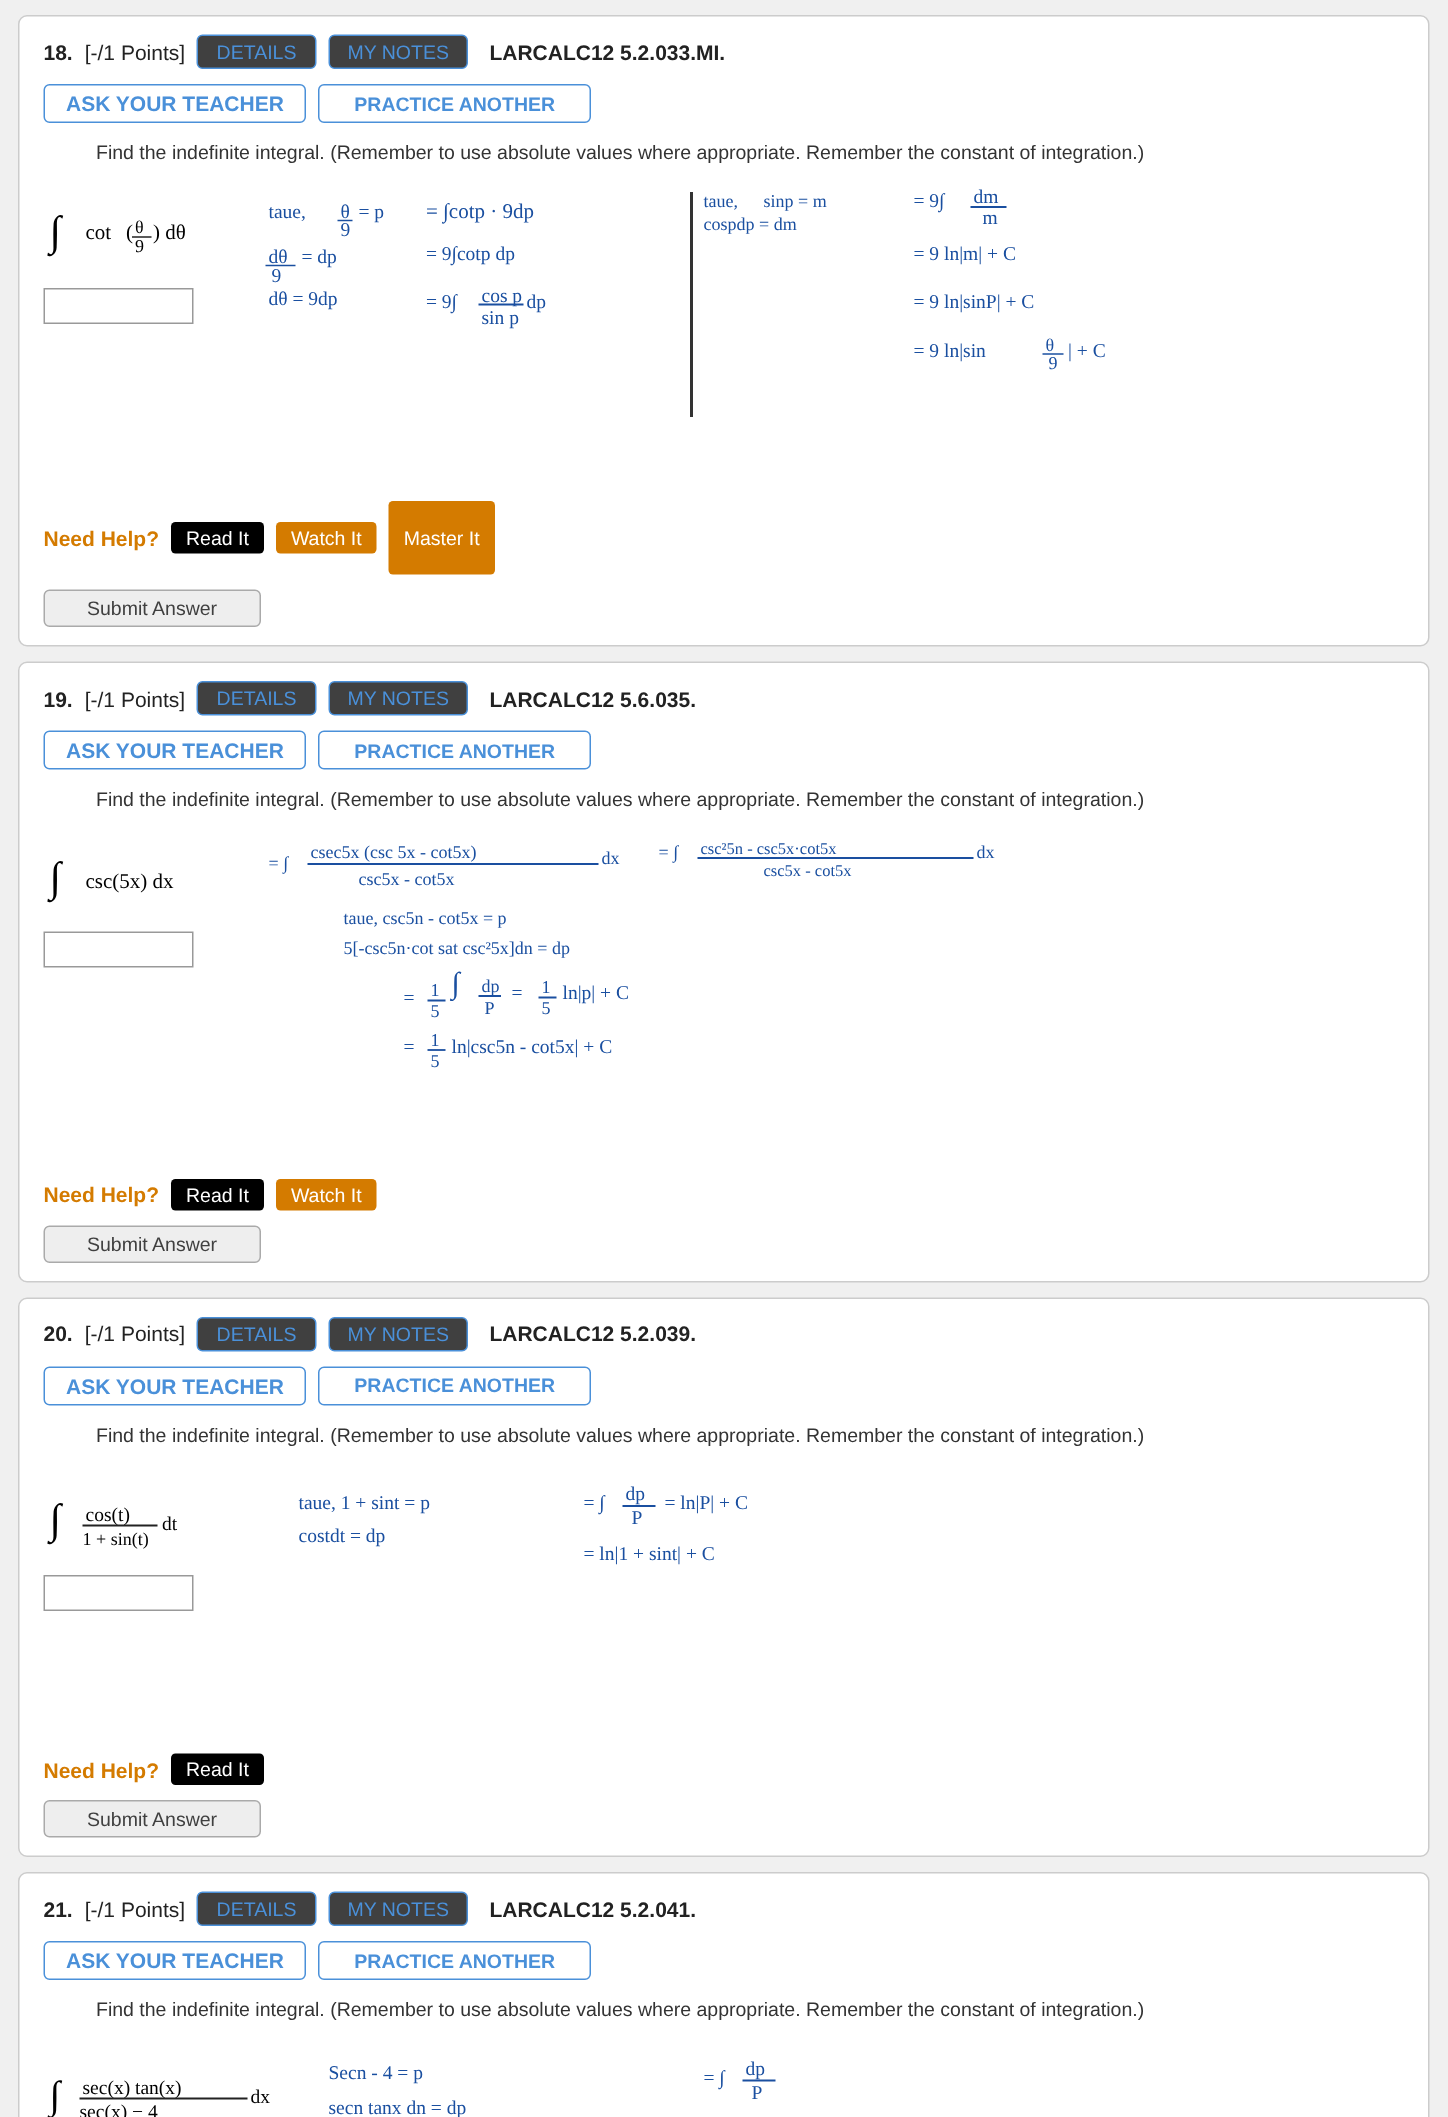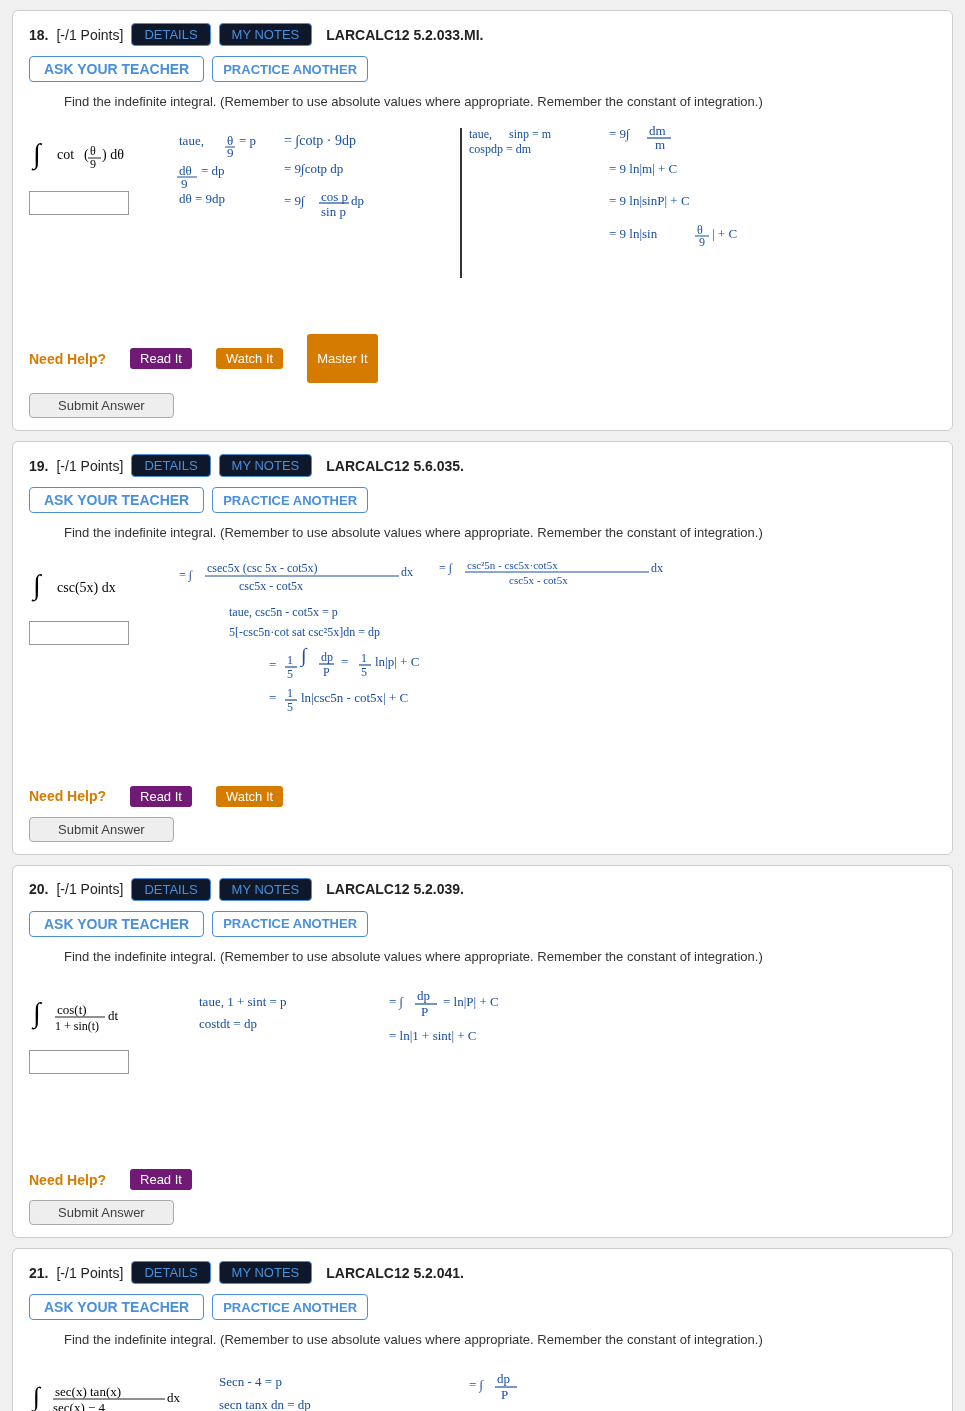--- a/index.html
+++ b/index.html
@@ -24,21 +24,21 @@
       margin-bottom: 10px;
       flex-wrap: wrap;
     }
     .problem-number {
       font-weight: bold;
       font-size: 14px;
       white-space: nowrap;
     }
     .btn-details, .btn-mynotes {
       border: 1.5px solid #4a90d9;
-      background: #0f172a;
+      background: #404040;
       color: #4a90d9;
       padding: 3px 12px;
       border-radius: 4px;
       font-size: 13px;
       cursor: pointer;
     }
     .problem-id {
       font-weight: bold;
       font-size: 14px;
       margin-left: 6px;
@@ -55,45 +55,45 @@
       padding: 4px 14px;
       border-radius: 4px;
       font-size: 14px;
       font-weight: bold;
       cursor: pointer;
     }
     .btn-practice {
       border: 1.5px solid #4a90d9;
       background: #fff;
       color: #4a90d9;
-      padding: 4px 10px;
+      padding: 4px 23px;
       border-radius: 4px;
       font-size: 13px;
       font-weight: bold;
       cursor: pointer;
     }
     .problem-instructions {
       font-size: 13px;
       color: #333;
       margin-bottom: 10px;
       margin-left: 35px;
     }
     .need-help-row {
       display: flex;
       align-items: center;
-      gap: 24px;
+      gap: 8px;
       margin-bottom: 10px;
     }
     .need-help-label {
       color: #d47b00;
       font-weight: bold;
       font-size: 14px;
     }
     .btn-read-it {
-      background: #701a75;
+      background: #000000;
       color: #fff;
       border: none;
       padding: 3px 10px;
       border-radius: 3px;
       font-size: 13px;
       cursor: pointer;
     }
     .btn-watch-it {
       background: #d47b00;
       color: #fff;

